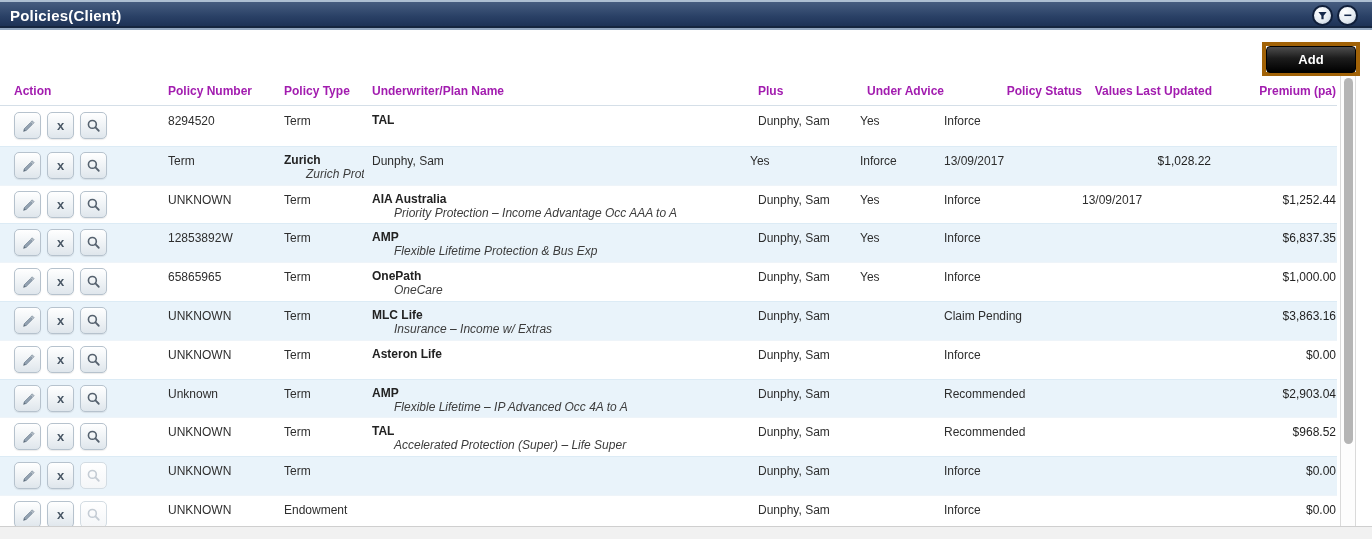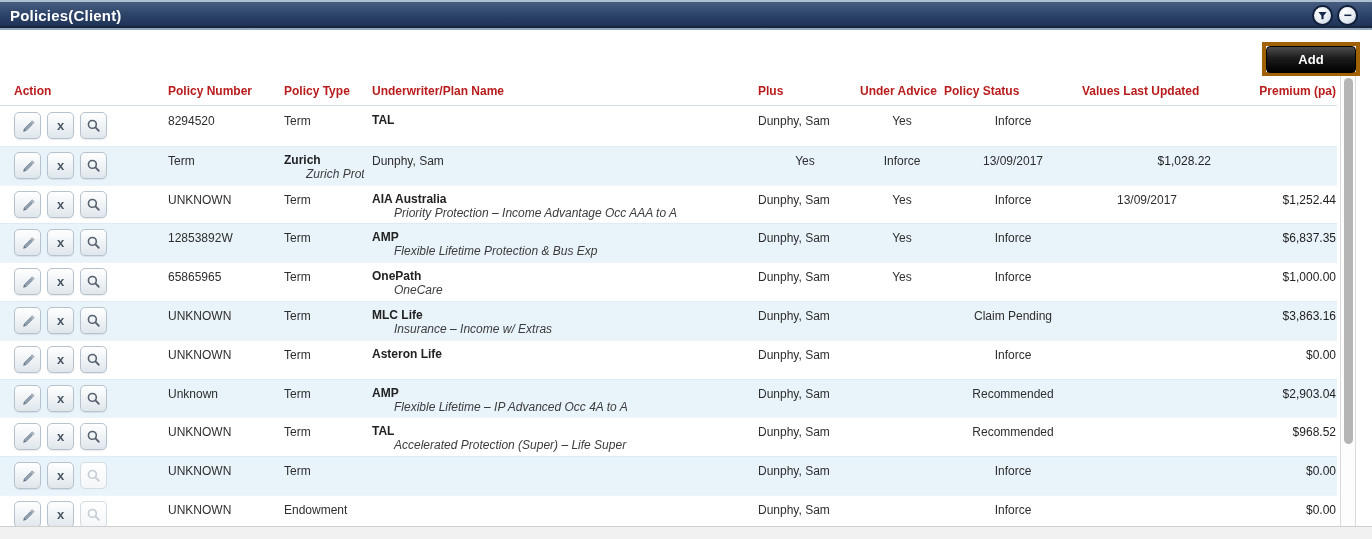--- a/index.html
+++ b/index.html
@@ -28,35 +28,35 @@
   .add-btn { width: 90px; height: 27px; border: 1px solid #000;
     background: linear-gradient(#4d4d4d, #1c1c1c 45%, #000000); border-radius: 4px;
     color: #ffffff; font-size: 13px; font-weight: bold; cursor: pointer;
     font-family: "Liberation Sans", sans-serif; }
 
   
   .grid-cols { display: grid;
     grid-template-columns: 160px 116px 88px 386px 110px 84px 138px 130px 125px; }
   .thead { position: absolute; top: 84px; left: 0; width: 1337px; height: 22px;
     border-bottom: 1px solid #d5dfe8; }
-  .th { font-size: 12px; font-weight: bold; color: #b91c1c; padding-left: 8px; white-space: nowrap; }
+  .th { font-size: 12px; font-weight: bold; color: #a21caf; padding-left: 8px; white-space: nowrap; }
   .th.first { padding-left: 14px; }
-  .th.center { text-align: left; padding-left: 0; }
+  .th.center { text-align: right; padding-left: 0; }
   .th.right { text-align: right; padding-left: 0; padding-right: 1px; }
 
   .tbody { position: absolute; top: 107px; left: 0; width: 1337px; height: 419px;
     overflow: hidden; }
   .trow { height: 38.8px; background: #ffffff; }
   .trow.alt { background: #e9f3fa; }
   .trow + .trow { border-top: 1px solid #eef4f9; }
   .trow.alt { border-top: 1px solid #dcebf5; }
   .cell { font-size: 12px; color: #2e2e2e; padding-left: 8px; padding-top: 7px;
     white-space: nowrap; overflow: hidden; }
   .c-action { padding-left: 14px; padding-top: 5px; display: flex; gap: 6px; }
-  .c-advice, .c-status, .c-updated { text-align: center; padding-left: 0; }
+  .c-advice, .c-status, .c-updated { padding-left: 0; }
   .c-premium { text-align: right; padding-left: 0; padding-right: 1px; color: #222; }
   .uw-name { font-weight: bold; color: #222; line-height: 13px; }
   .uw-plan { font-style: italic; color: #3c3c3c; padding-left: 22px; line-height: 14px; }
   .c-uw { }
 
   
   .abtn { width: 27px; height: 27px; border: 1px solid #b6c2cd; border-radius: 5px;
     background: linear-gradient(#ffffff, #eef2f5 55%, #dfe6ec); cursor: pointer;
     display: flex; align-items: center; justify-content: center; padding: 0;
     font-family: "Liberation Sans", sans-serif; box-shadow: 0 1px 1px rgba(0,0,0,0.08); }

